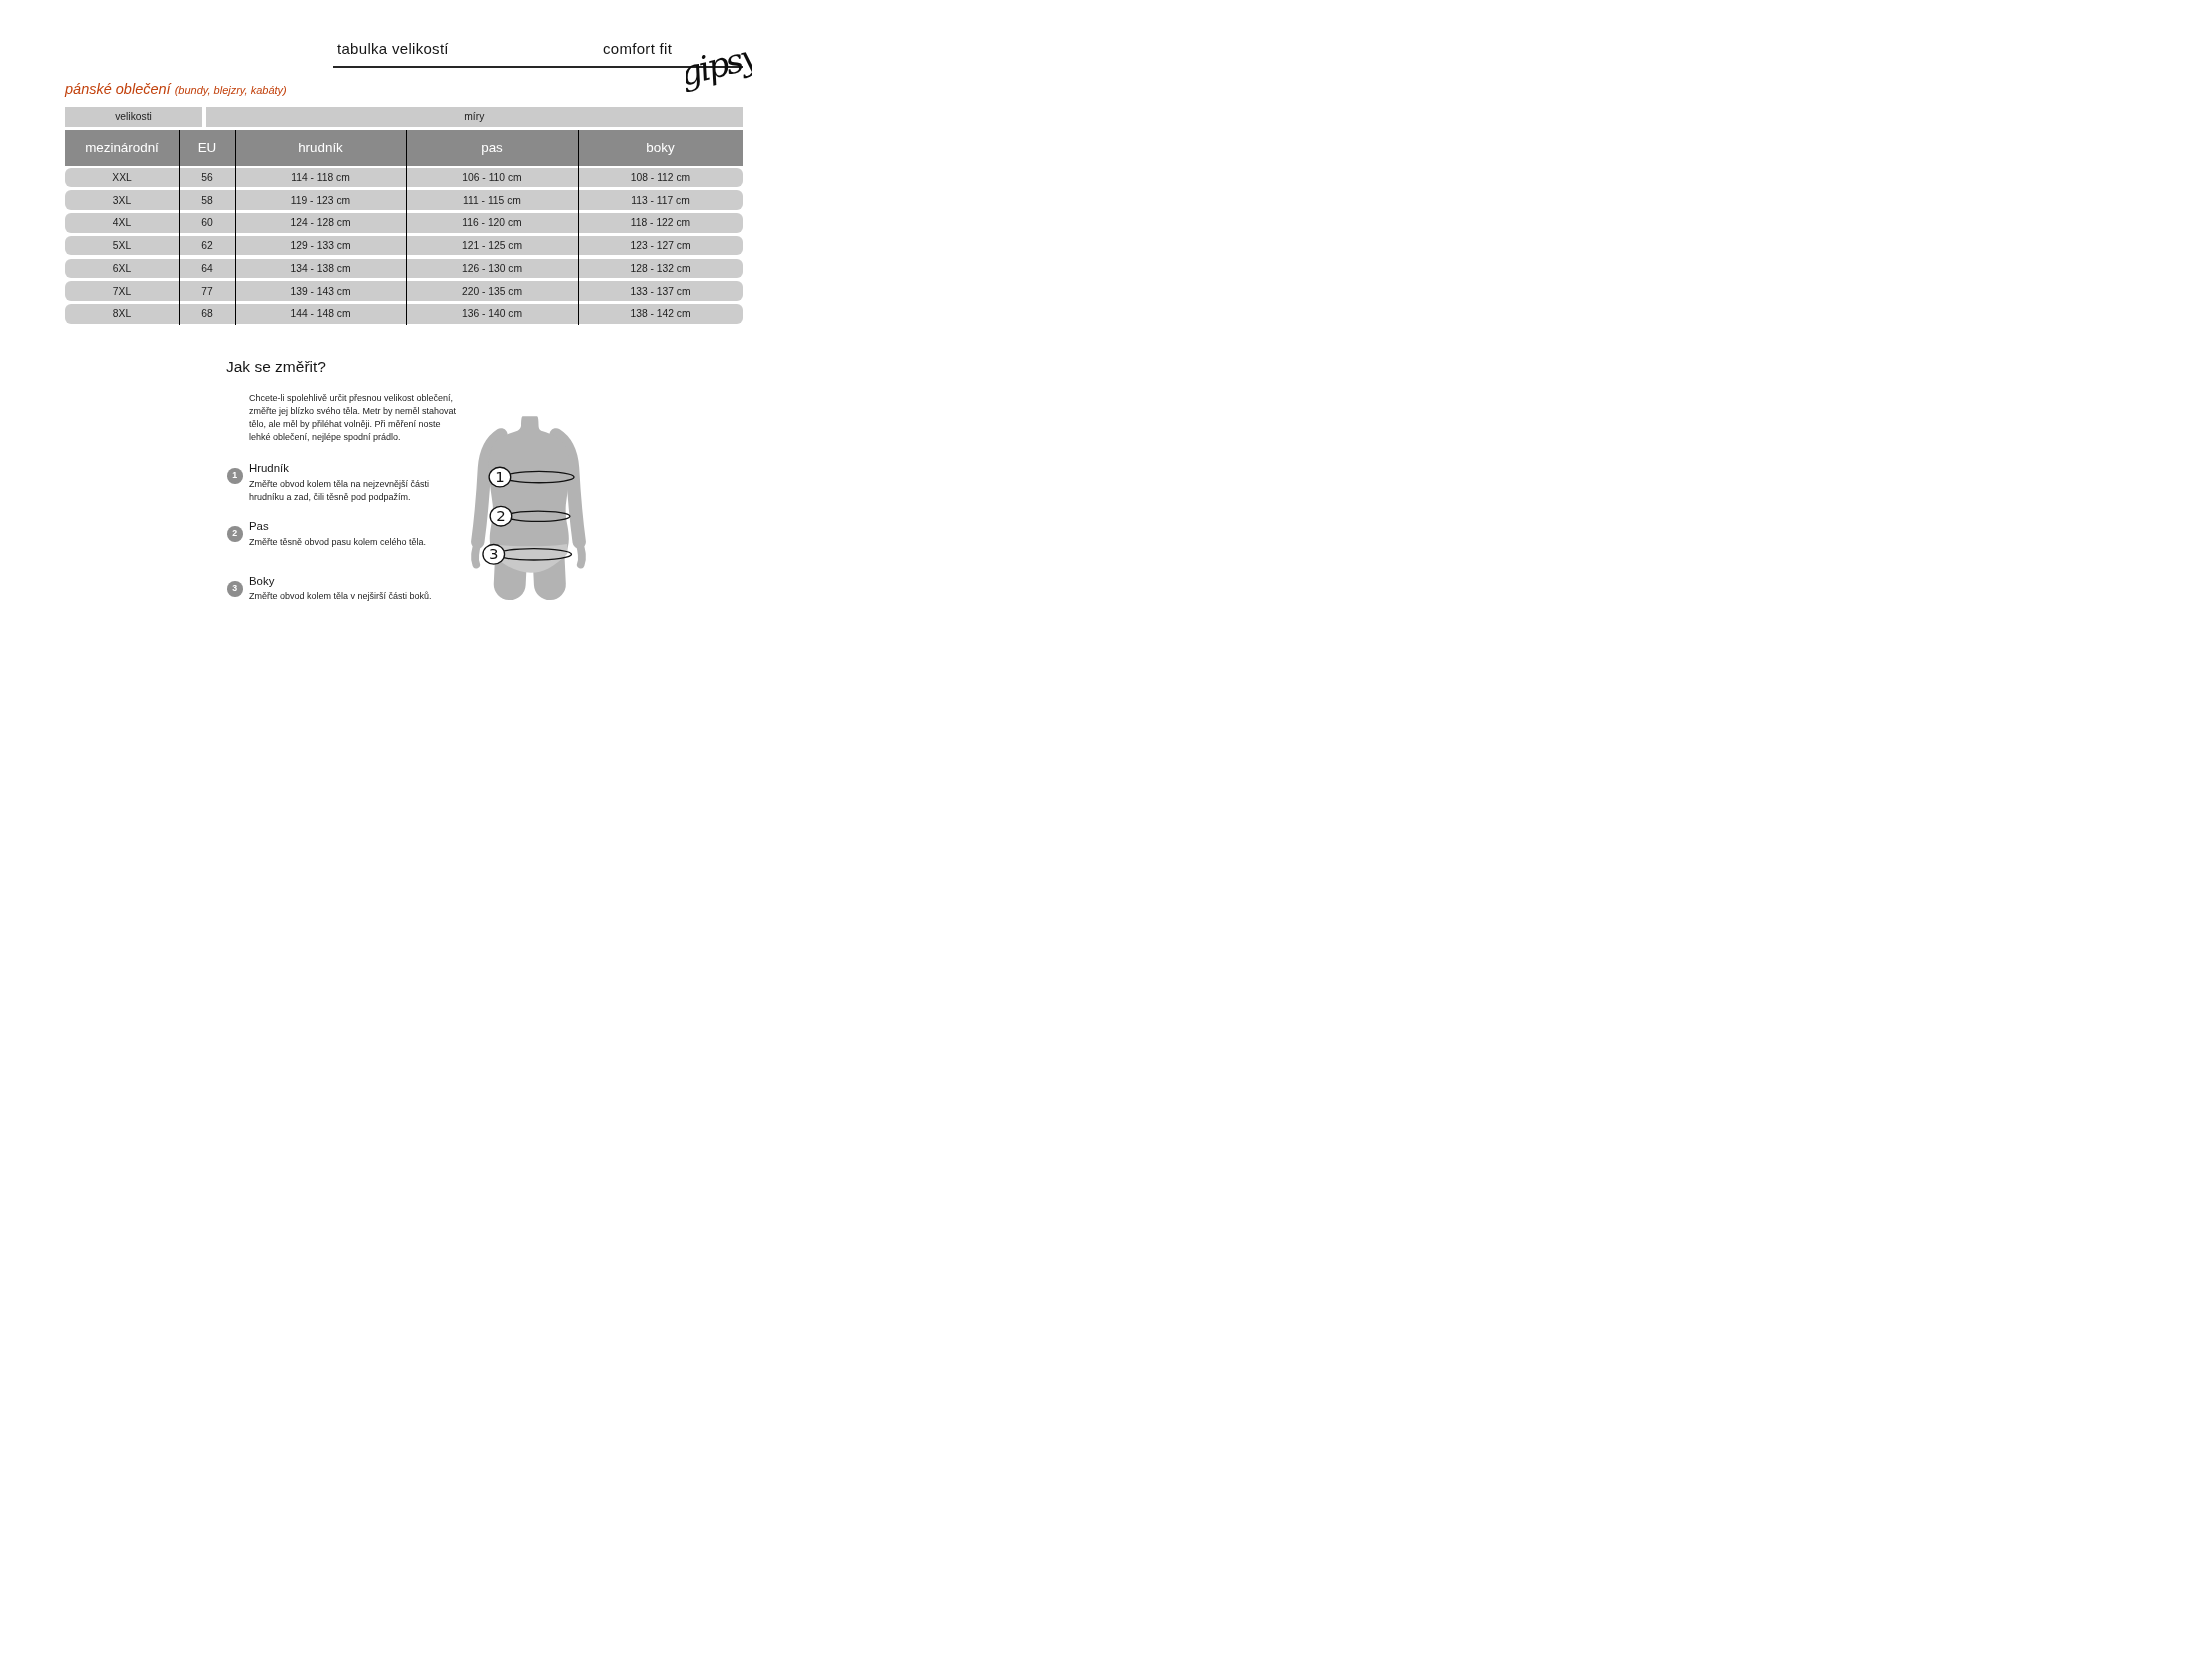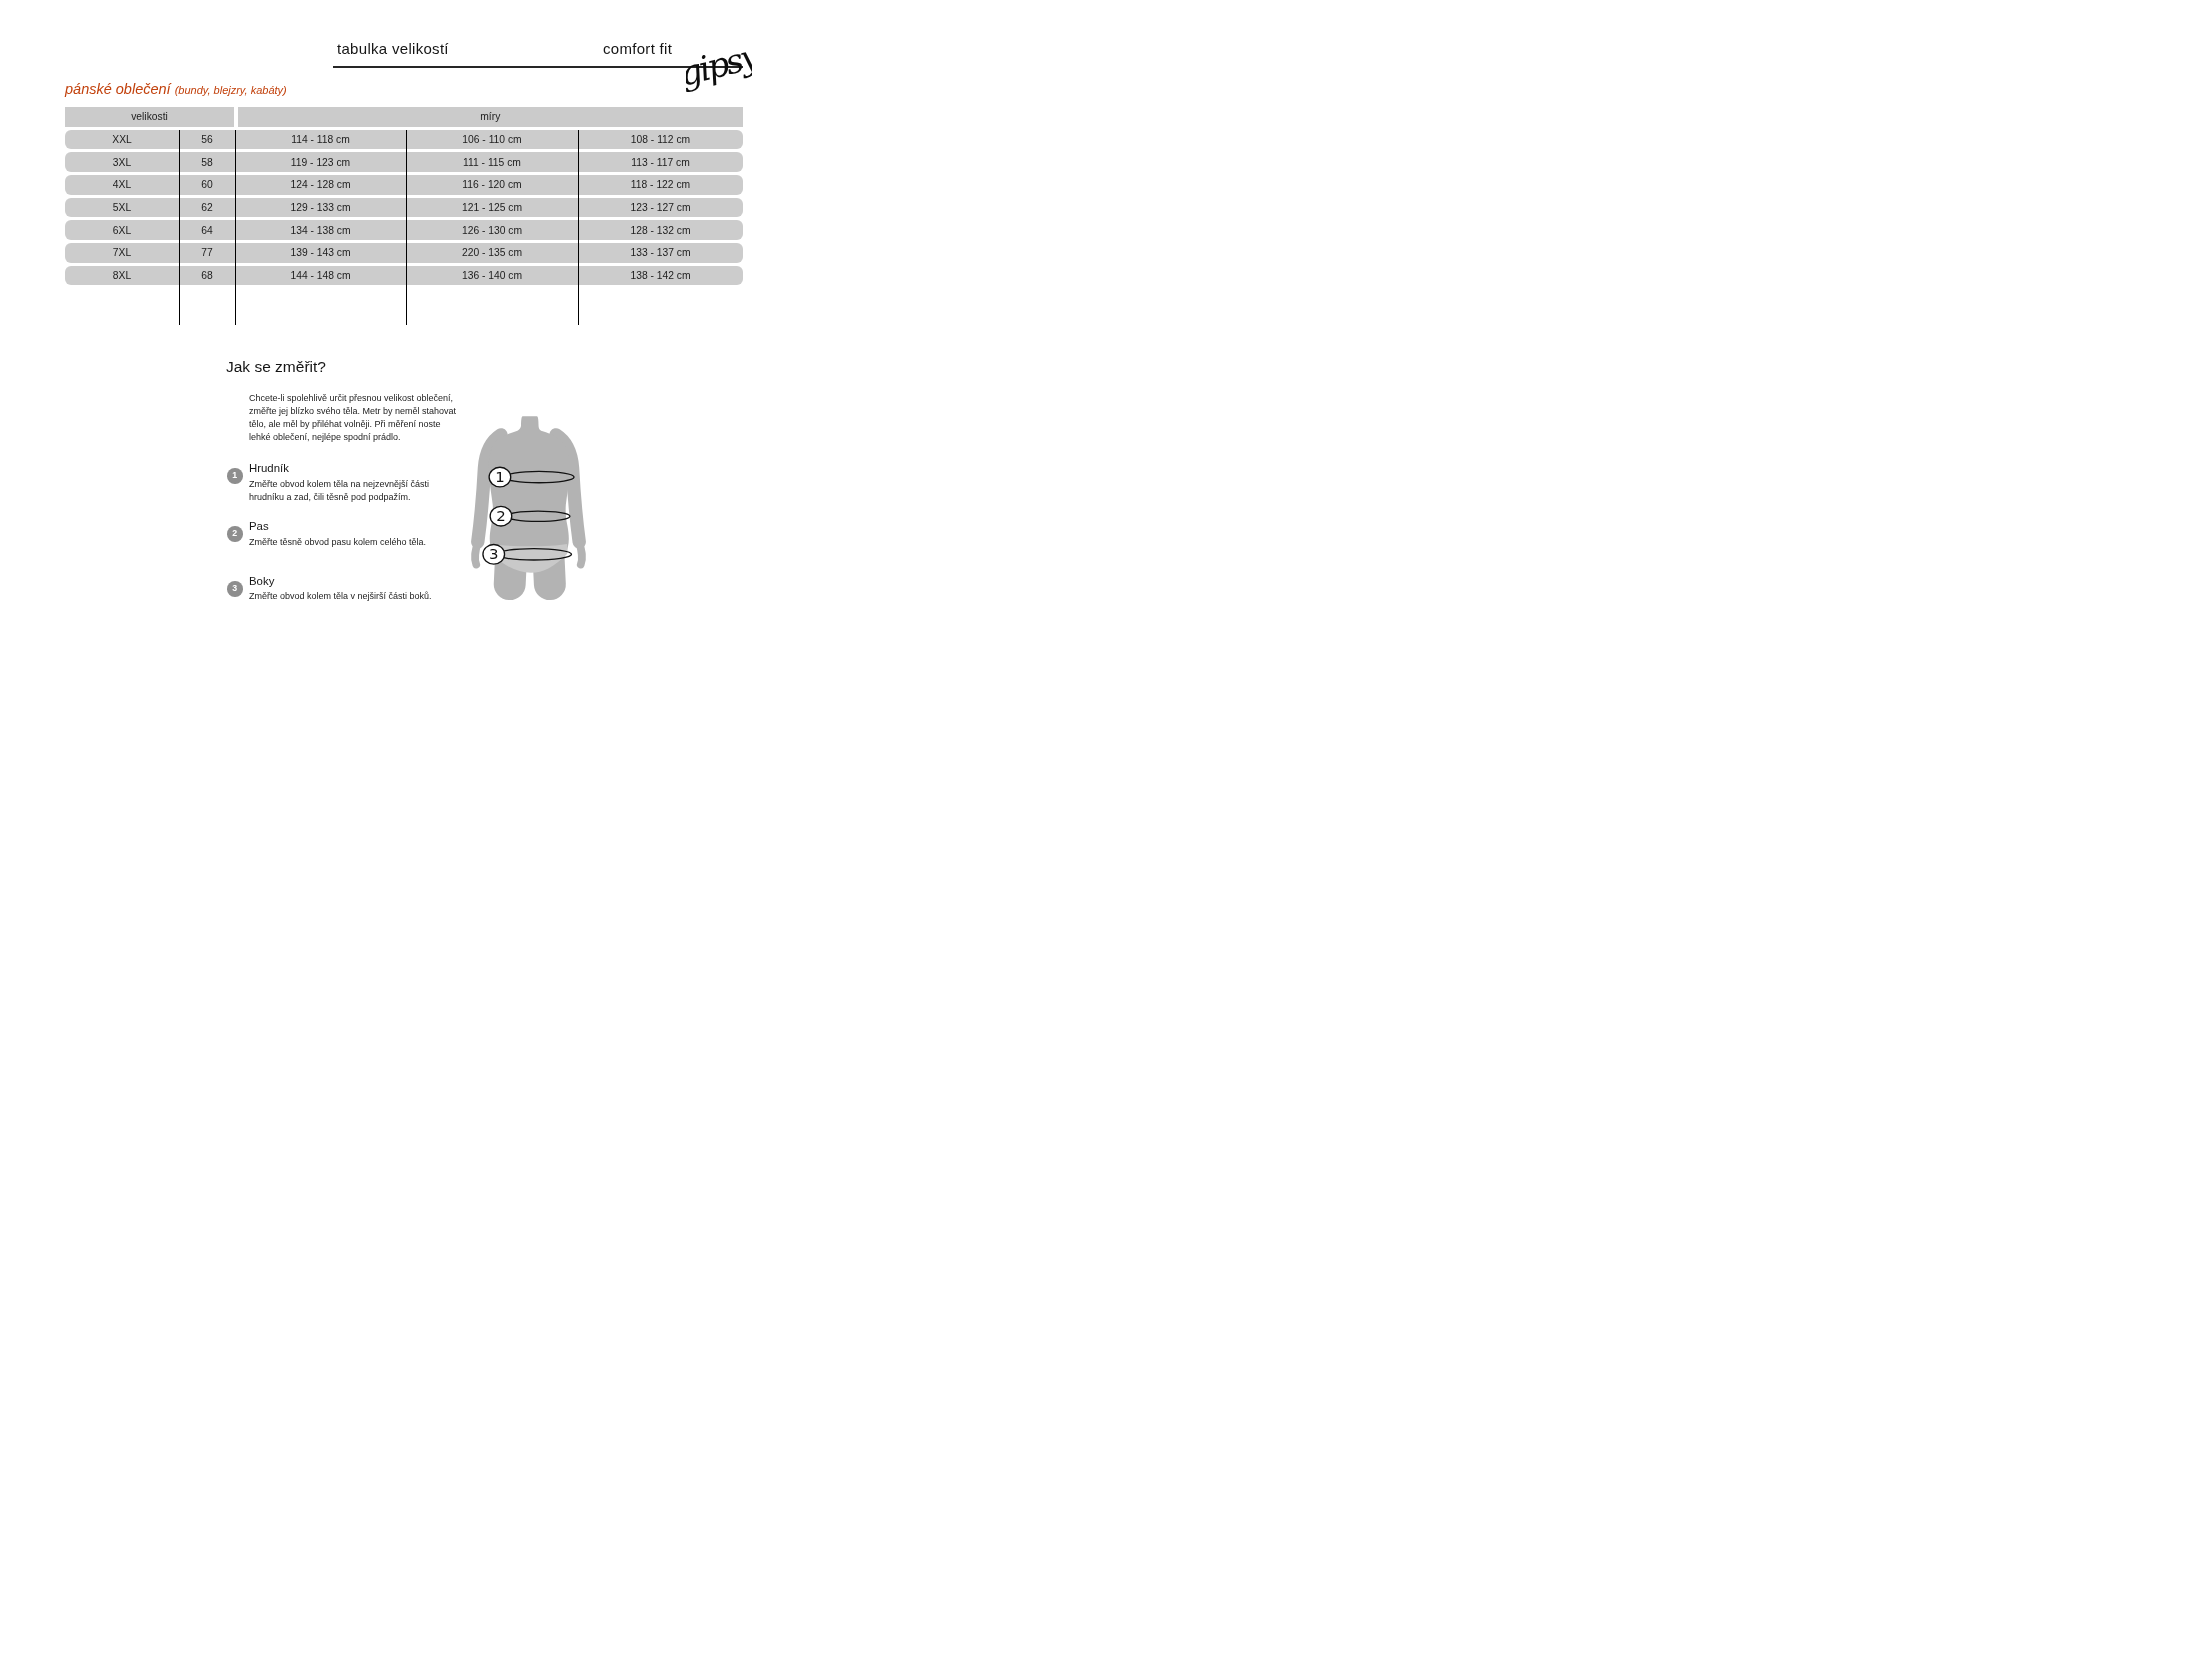--- a/index.html
+++ b/index.html
@@ -19,21 +19,21 @@
   .logo{left:686px;top:23px;width:66px;height:87px;}
 
   
   .section-title{left:65px;top:81px;font-size:14.5px;color:#c2410c;font-style:italic;}
   .section-title .sub{font-size:11px;}
 
   
   .size-table{left:65px;top:107px;width:678px;height:220px;}
   .group-row{display:flex;height:19.6px;margin-bottom:3.1px;font-size:10.3px;}
   .gcell{background:#cbcbcb;display:flex;align-items:center;justify-content:center;}
-  .gcell.sizes{width:169px;margin-right:3.6px;}
+  .gcell.sizes{width:137px;margin-right:3.6px;}
   .gcell.measures{flex:1;}
   .head-row{display:flex;height:36px;background:#8a8a8a;margin-bottom:2.1px;color:#ffffff;font-size:13.4px;}
   .hc,.tc{display:flex;align-items:center;justify-content:center;}
   .c1{width:114px;}.c2{width:56px;}.c3{width:171px;}.c4{width:172px;}.c5{width:165px;}
   .trow{display:flex;height:19.6px;background:#cccccc;margin-bottom:3.1px;font-size:10.3px;color:#1c1c1c;border-radius:6px;}
   .vline{position:absolute;top:23px;height:195px;width:1px;background:#000;}
   .v1{left:114px;}.v2{left:170px;}.v3{left:341px;}.v4{left:513px;}
 
   
   .howto-title{left:226px;top:358px;font-size:15.5px;color:#151515;}
@@ -71,20 +71,27 @@
 <div class="abs section-title">
   <span>pánské oblečení</span>
   <span class="sub">(bundy, blejzry, kabáty)</span>
 </div>
 
 <div class="abs size-table">
   <div class="group-row">
     <div class="gcell sizes">velikosti</div>
     <div class="gcell measures">míry</div>
   </div>
+  <div class="head-row">
+    <div class="hc c1">mezinárodní</div>
+    <div class="hc c2">EU</div>
+    <div class="hc c3">hrudník</div>
+    <div class="hc c4">pas</div>
+    <div class="hc c5">boky</div>
+  </div>
 
   <div class="trow">
     <div class="tc c1">XXL</div>
     <div class="tc c2">56</div>
     <div class="tc c3">114 - 118 cm</div>
     <div class="tc c4">106 - 110 cm</div>
     <div class="tc c5">108 - 112 cm</div>
   </div>
   <div class="trow">
     <div class="tc c1">3XL</div>

